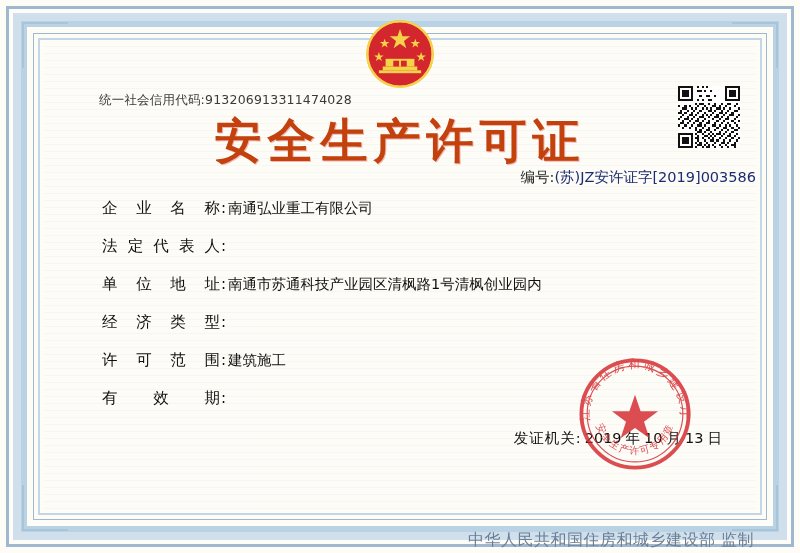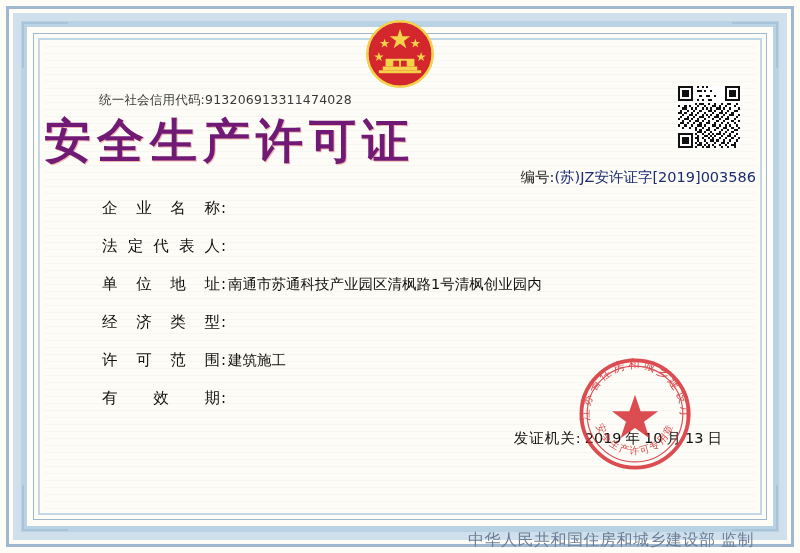--- a/index.html
+++ b/index.html
@@ -115,24 +115,25 @@
     height: 62px;
     background-color: #ffffff;
   }
 
   
   .title {
     position: absolute;
     left: 0;
     right: 0;
     top: 66px;
+    text-align: center;
     font-size: 47px;
     font-weight: bold;
     letter-spacing: 6px;
-    color: #701a75;
+    color: #c2410c;
     font-family: Liberation Sans, sans-serif;
     text-shadow: 1px 1px 0 #f0b7b3;
   }
 
   .cert-number {
     position: absolute;
     left: 0;
     right: 0;
     top: 124px;
     text-align: right;
@@ -488,20 +489,21 @@
     <div class="fields">
 
       <div class="field-row">
         <div class="field-label">
           <span>企</span>
           <span>业</span>
           <span>名</span>
           <span>称</span>
         </div>
         <div class="field-colon">:</div>
+        <div class="field-value">南通弘业重工有限公司</div>
       </div>
 
       <div class="field-row">
         <div class="field-label">
           <span>法</span>
           <span>定</span>
           <span>代</span>
           <span>表</span>
           <span>人</span>
         </div>

